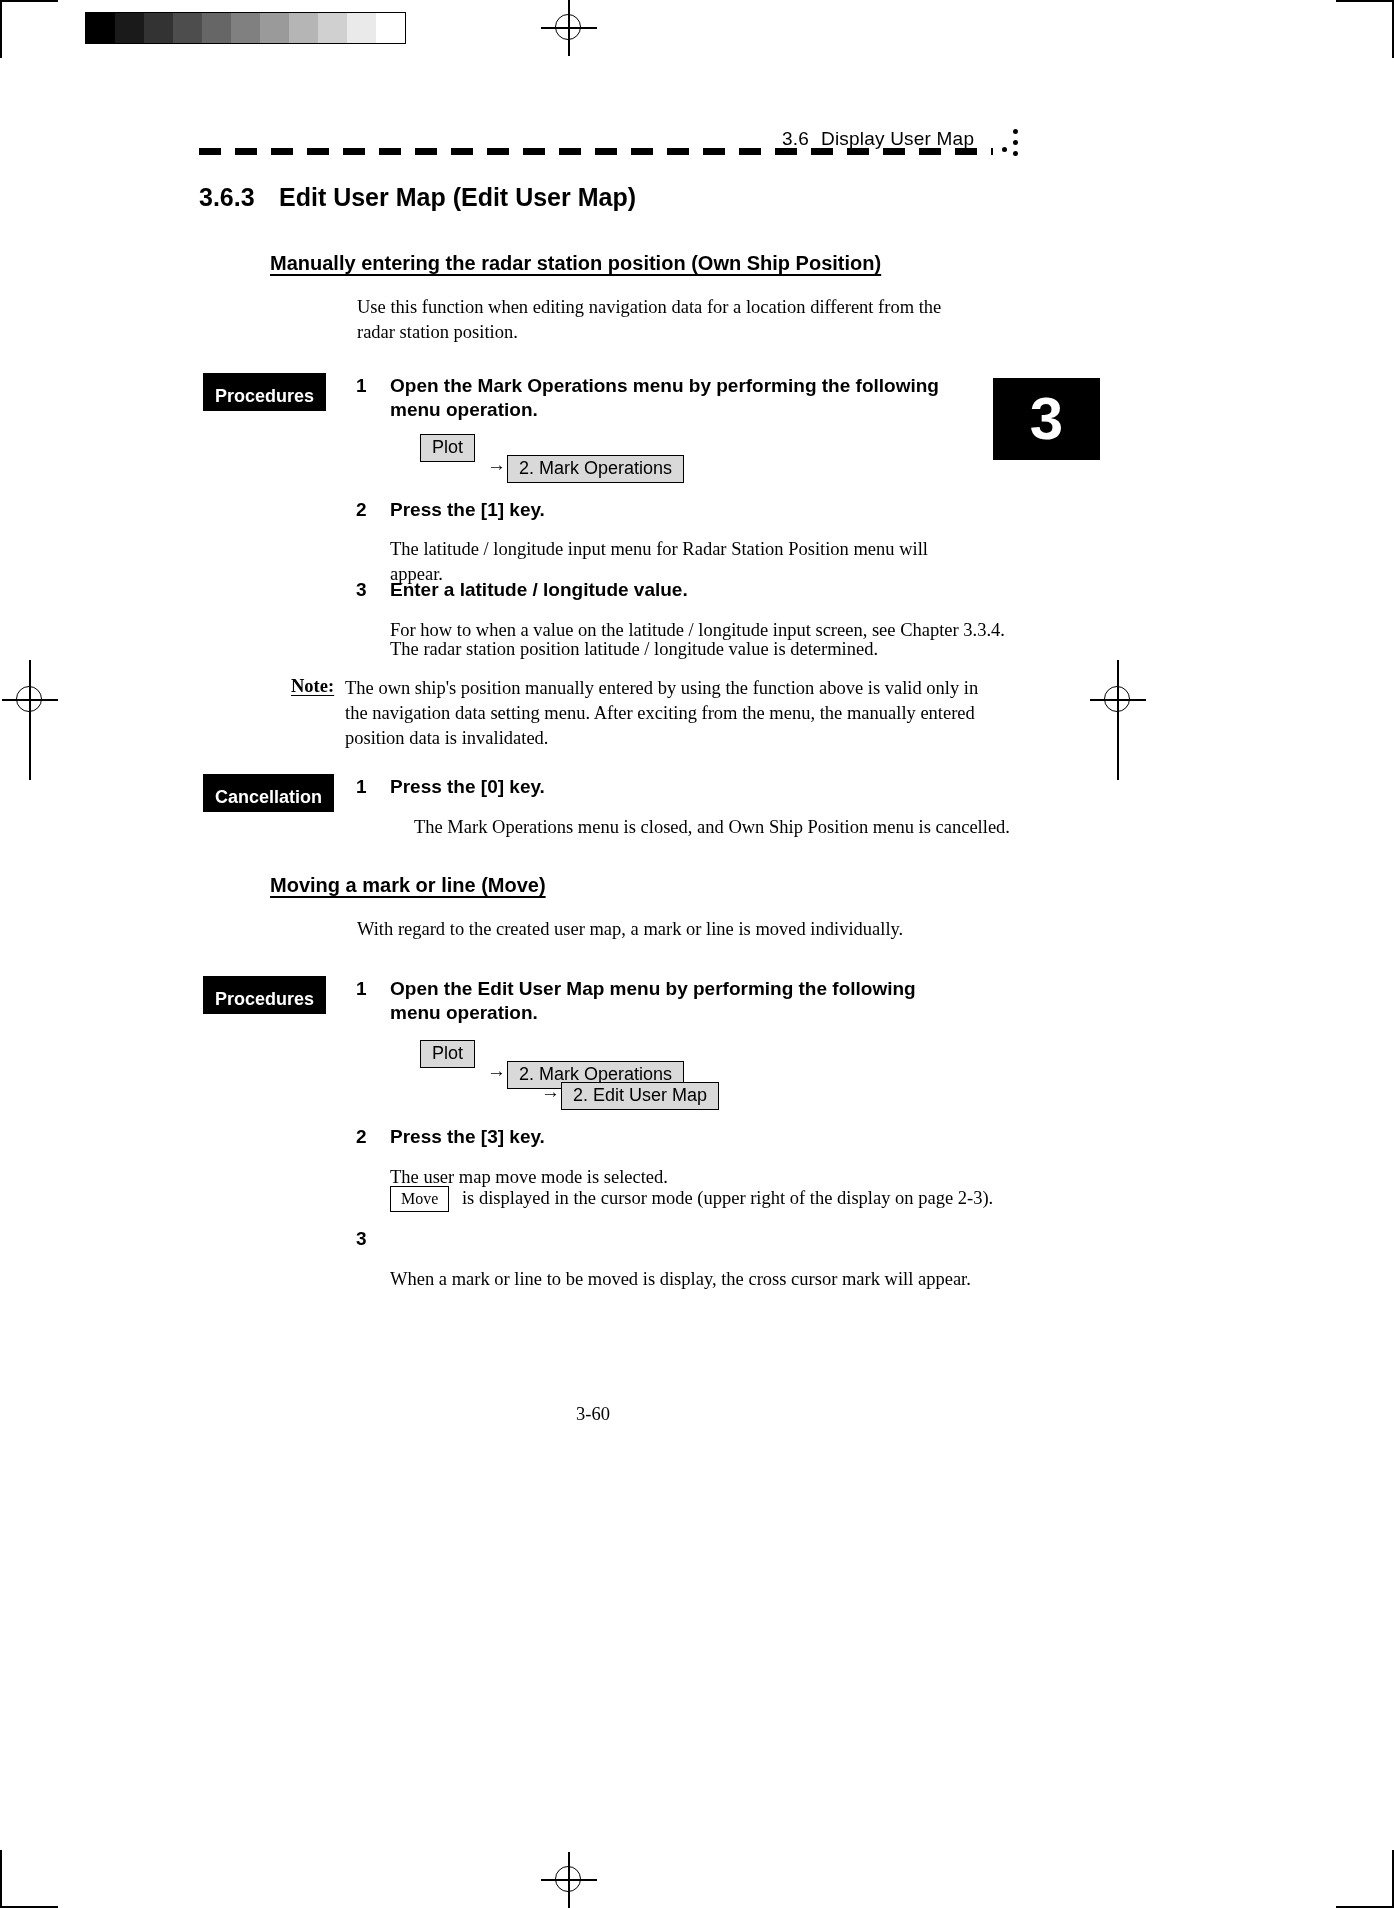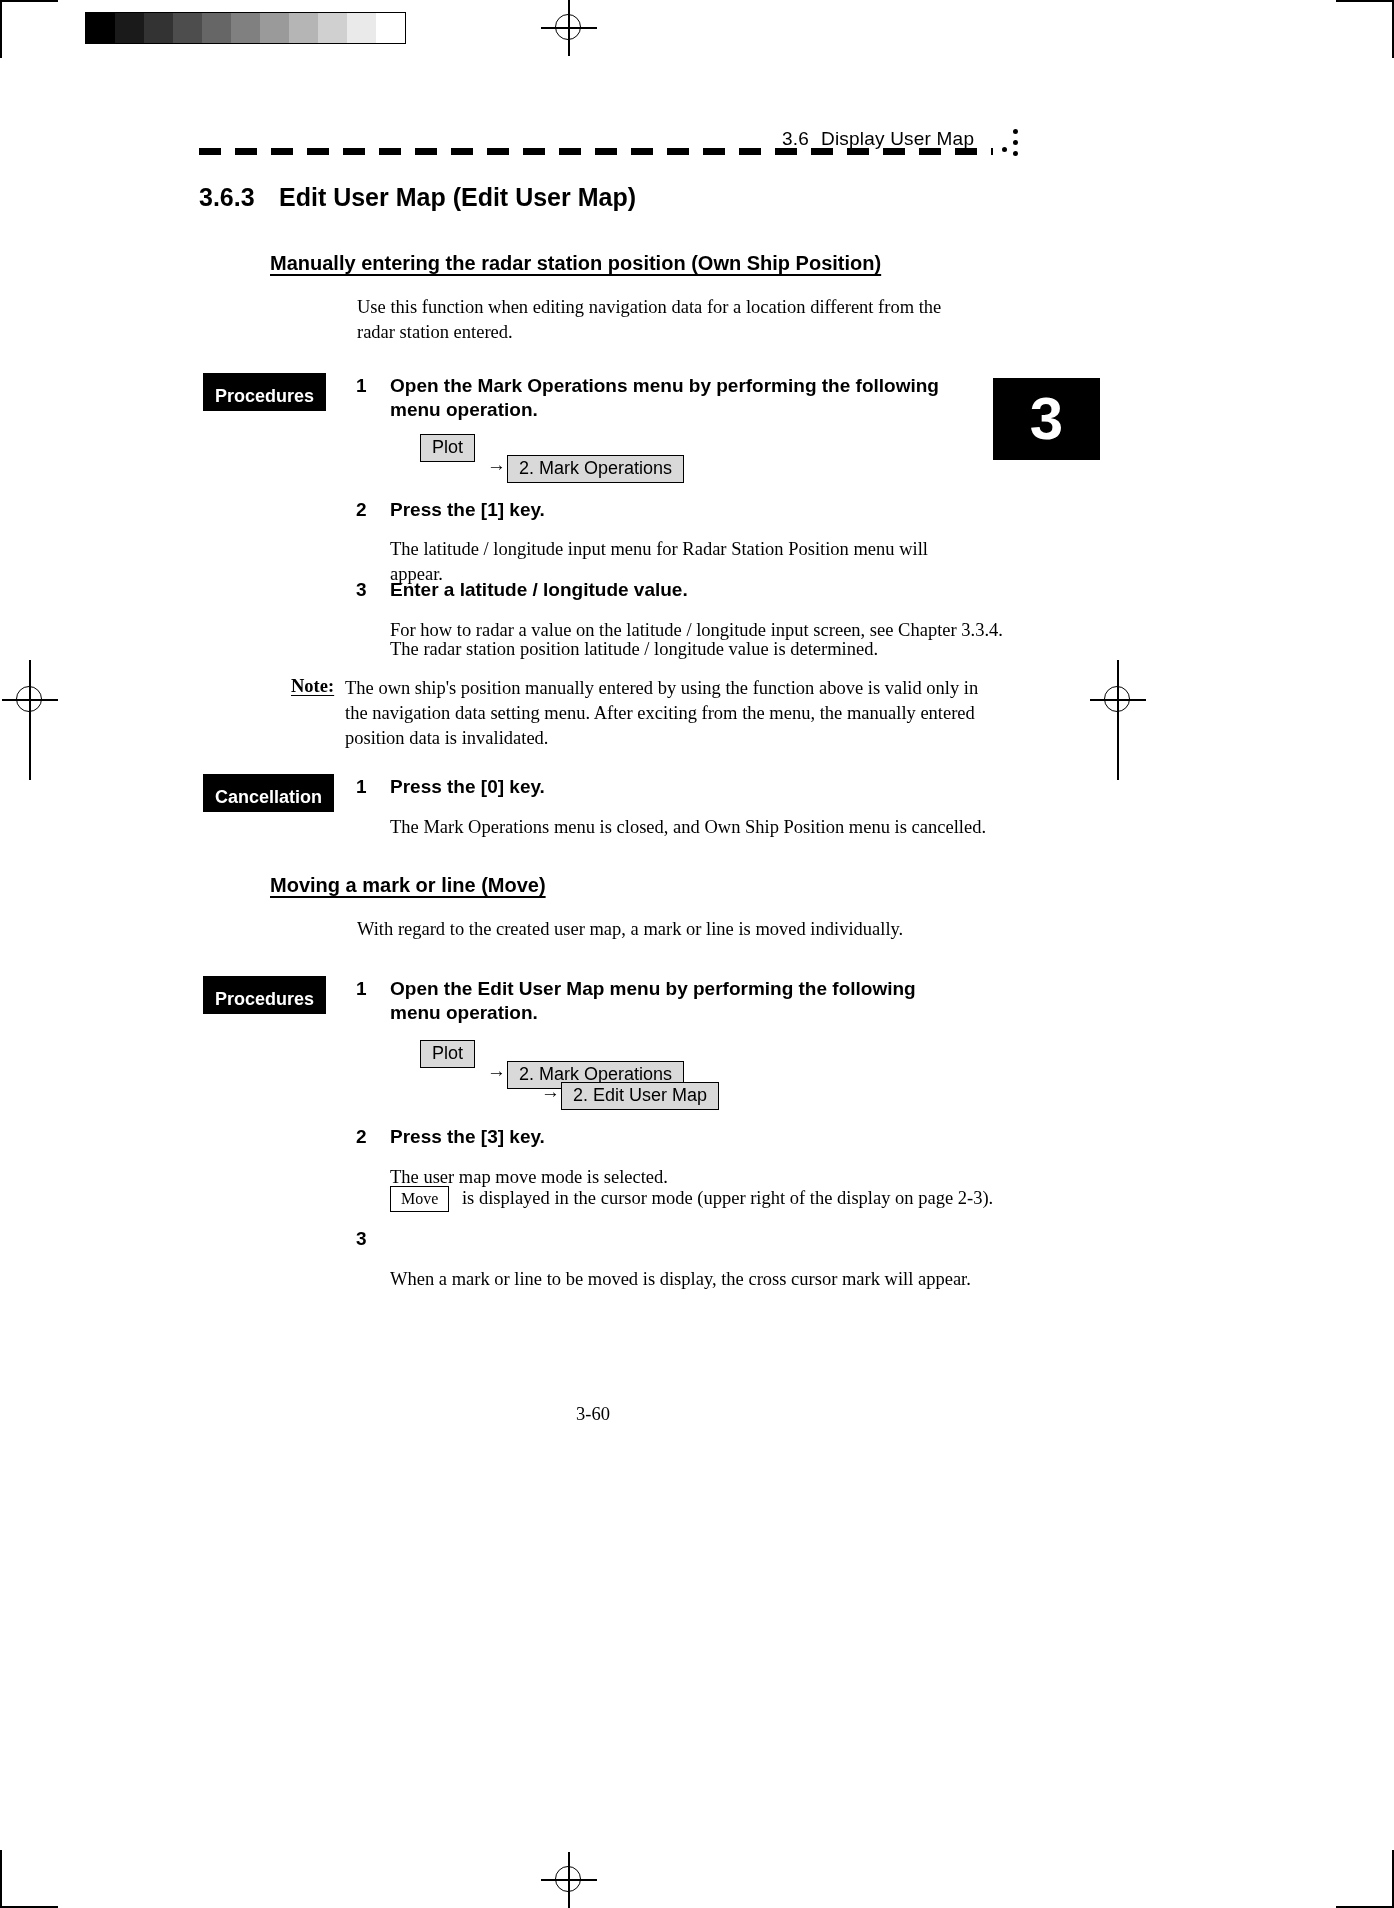--- a/index.html
+++ b/index.html
@@ -323,21 +323,21 @@
   <div class="dashed-rule"></div>
 
   <div class="chapter-tab">3</div>
 
   <h1 class="sec-title">
     <span class="num">3.6.3</span><span>Edit User Map (Edit User Map)</span>
   </h1>
 
   <h2 class="sub-title sub-a">Manually entering the radar station position (Own Ship Position)</h2>
 
-  <div class="body-text" style="left:357px; top:295px; width:600px;">Use this function when editing navigation data for a location different from the radar station entered.</div>
+  <div class="body-text" style="left:357px; top:295px; width:600px;">Use this function when editing navigation data for a location different from the radar station position.</div>
 
   <div class="tag" style="left:203px; top:373px;">Procedures</div>
 
   <div class="step" style="left:390px; top:374px; width:580px;">
     <span class="sn">1</span>
     <span>Open the Mark Operations menu by performing the following menu operation.</span>
   </div>
 
   <div class="menu-row" style="left:420px; top:434px;">
     <span class="menu-box">Plot</span>
@@ -350,32 +350,32 @@
   <div class="step" style="left:390px; top:498px;">
     <span class="sn">2</span>
     <span>Press the [1] key.</span>
   </div>
   <div class="body-text" style="left:390px; top:537px; width:580px;">The latitude / longitude input menu for Radar Station Position menu will appear.</div>
 
   <div class="step" style="left:390px; top:578px;">
     <span class="sn">3</span>
     <span>Enter a latitude / longitude value.</span>
   </div>
-  <div class="body-text" style="left:390px; top:618px; width:620px;">For how to radar a value on the latitude / longitude input screen, see Chapter 3.3.4.</div>
+  <div class="body-text" style="left:390px; top:618px; width:620px;">For how to when a value on the latitude / longitude input screen, see Chapter 3.3.4.</div>
   <div class="body-text" style="left:390px; top:637px; width:620px;">The radar station position latitude / longitude value is determined.</div>
 
   <div class="note-label">Note:</div>
   <div class="body-text" style="left:345px; top:676px; width:645px;">The own ship's position manually entered by using the function above is valid only in the navigation data setting menu.    After exciting from the menu, the manually entered position data is invalidated.</div>
 
   <div class="tag" style="left:203px; top:774px;">Cancellation</div>
   <div class="step" style="left:390px; top:775px;">
     <span class="sn">1</span>
     <span>Press the [0] key.</span>
   </div>
-  <div class="body-text" style="left:390px; top:815px; width:620px;">The Mark Operations menu is closed, and Own Ship Position menu is cancelled.</div>
+  <div class="body-text" style="left:390px; top:815px; width:620px;text-align:right;">The Mark Operations menu is closed, and Own Ship Position menu is cancelled.</div>
 
   <h2 class="sub-title sub-b">Moving a mark or line (Move)</h2>
 
   <div class="body-text" style="left:357px; top:917px; width:620px;">With regard to the created user map, a mark or line is moved individually.</div>
 
   <div class="tag" style="left:203px; top:976px;">Procedures</div>
 
   <div class="step" style="left:390px; top:977px; width:570px;">
     <span class="sn">1</span>
     <span>Open the Edit User Map menu by performing the following menu operation.</span>

